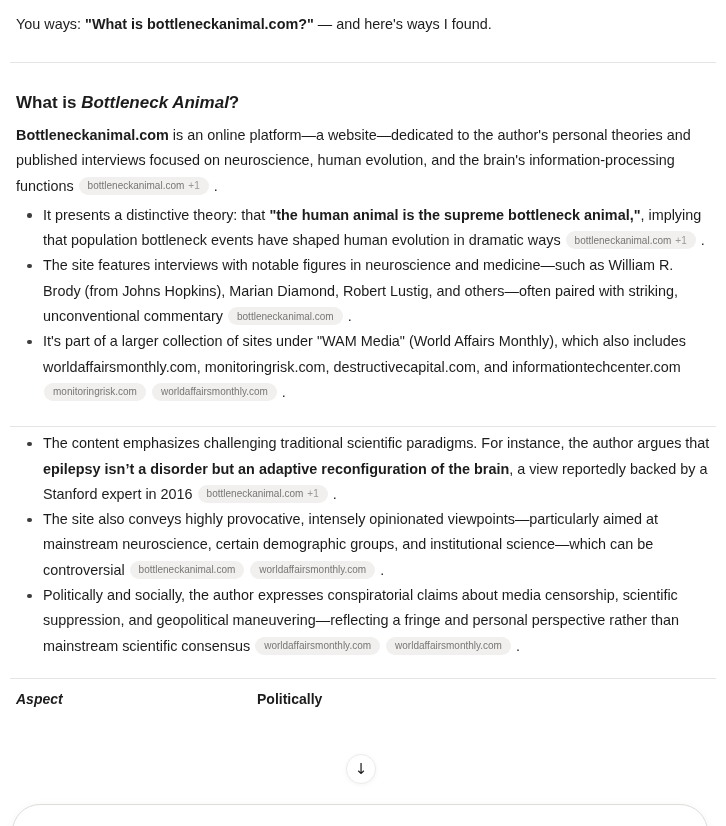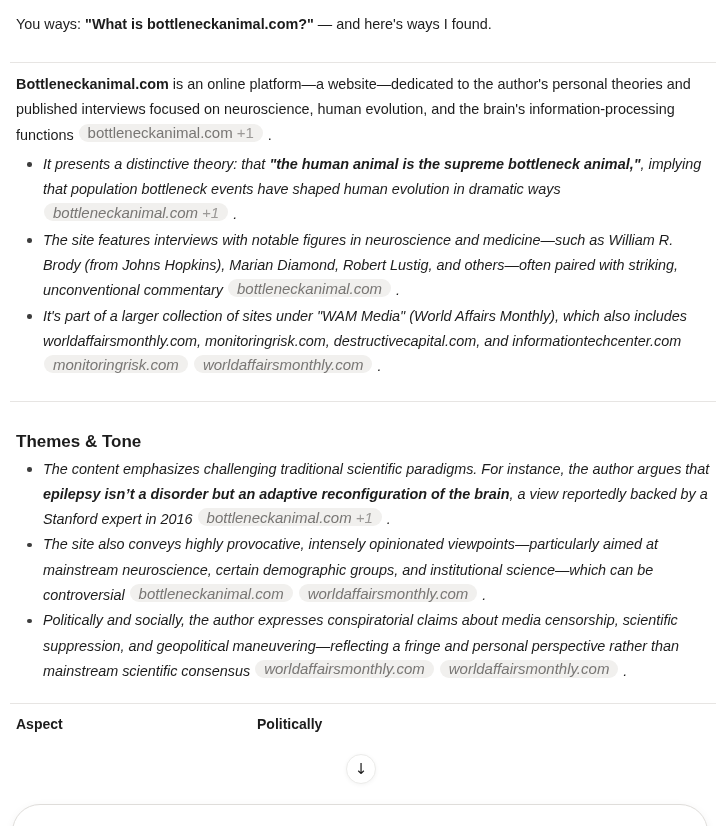--- a/index.html
+++ b/index.html
@@ -30,51 +30,51 @@
     margin: 29px 0 0;
     font-size: 17px; line-height: 22px; font-weight: 700;
   }
   .body-p {
     margin: 9px 0 0;
     font-size: 14.4px; line-height: 25.3px;
   }
   .bullets {
     margin: 4px 0 0; padding: 0 0 0 27px;
     list-style: none;
-    font-size: 14.4px; line-height: 25.3px; font-style: italic;
+    font-size: 14.4px; line-height: 25.3px;
   }
   .bullets li { position: relative; }
   .bullets li::before {
     content: "";
     position: absolute; left: -16px; top: 10.5px;
     width: 4.5px; height: 4.5px; border-radius: 50%;
     background: #3d3d3d;
   }
   .b { font-weight: 700; }
   .i { font-style: italic; }
   .pill {
     display: inline-block;
     background: #f1f0ee;
     border-radius: 10px;
     padding: 3.5px 9px;
     margin: 0 1px;
-    font-size: 15px; line-height: 11px;
+    font-size: 10px; line-height: 11px;
     color: #787674;
     vertical-align: 1.5px;
     white-space: nowrap;
     cursor: pointer;
   }
   .pill-plus { color: #9b9997; margin-left: 4px; }
   .thead {
     display: flex;
     margin-top: 13px;
     font-size: 14px; line-height: 14px;
     font-weight: 700;
   }
-  .col-aspect { width: 241px; flex: 0 0 auto; }
+  .col-aspect { width: 241px; flex: 0 0 auto; font-style: italic; }
   .scroll-btn {
     position: absolute; top: 754px; left: 346px;
     width: 30px; height: 30px;
     border-radius: 50%;
     background: #ffffff;
     border: 1px solid #ececea;
     box-shadow: 0 1px 4px rgba(0,0,0,0.05);
     display: flex; align-items: center; justify-content: center;
     padding: 0; cursor: pointer;
   }
@@ -94,32 +94,32 @@
 </head>
 <body>
 
 <div class="page">
 
   <p class="intro"><span>You ways: </span><span class="b">"What is bottleneckanimal.com?"</span><span> — and here's ways I found.</span></p>
 
   <hr class="divider d1">
 
   <section>
+    <h2 class="h"><span class="b">What is </span><span class="b i">Bottleneck Animal</span><span class="b">?</span></h2>
     <p class="body-p"><span class="b">Bottleneckanimal.com</span><span> is an online platform—a website—dedicated to the author's personal theories and published interviews focused on neuroscience, human evolution, and the brain's information-processing functions </span><span class="pill"><span class="pill-src">bottleneckanimal.com</span><span class="pill-plus">+1</span></span><span> .</span></p>
     <ul class="bullets">
         <li><span>It presents a distinctive theory: that </span><span class="b">"the human animal is the supreme bottleneck animal,"</span><span>, implying that population bottleneck events have shaped human evolution in dramatic ways </span><span class="pill"><span class="pill-src">bottleneckanimal.com</span><span class="pill-plus">+1</span></span><span> .</span></li>
         <li><span>The site features interviews with notable figures in neuroscience and medicine—such as William R. Brody (from Johns Hopkins), Marian Diamond, Robert Lustig, and others—often paired with striking, unconventional commentary </span><span class="pill"><span class="pill-src">bottleneckanimal.com</span></span><span> .</span></li>
         <li><span>It's part of a larger collection of sites under "WAM Media" (World Affairs Monthly), which also includes worldaffairsmonthly.com, monitoringrisk.com, destructivecapital.com, and informationtechcenter.com </span><span class="pill"><span class="pill-src">monitoringrisk.com</span></span><span> </span><span class="pill"><span class="pill-src">worldaffairsmonthly.com</span></span><span> .</span></li>
       </ul>
   </section>
 
   <hr class="divider d2">
 
   <section>
-    <h2 class="h">Themes &amp; Tone</h2>
     <ul class="bullets">
         <li><span>The content emphasizes challenging traditional scientific paradigms. For instance, the author argues that </span><span class="b">epilepsy isn’t a disorder but an adaptive reconfiguration of the brain</span><span>, a view reportedly backed by a Stanford expert in 2016 </span><span class="pill"><span class="pill-src">bottleneckanimal.com</span><span class="pill-plus">+1</span></span><span> .</span></li>
         <li><span>The site also conveys highly provocative, intensely opinionated viewpoints—particularly aimed at mainstream neuroscience, certain demographic groups, and institutional science—which can be controversial </span><span class="pill"><span class="pill-src">bottleneckanimal.com</span></span><span> </span><span class="pill"><span class="pill-src">worldaffairsmonthly.com</span></span><span> .</span></li>
         <li><span>Politically and socially, the author expresses conspiratorial claims about media censorship, scientific suppression, and geopolitical maneuvering—reflecting a fringe and personal perspective rather than mainstream scientific consensus </span><span class="pill"><span class="pill-src">worldaffairsmonthly.com</span></span><span> </span><span class="pill"><span class="pill-src">worldaffairsmonthly.com</span></span><span> .</span></li>
       </ul>
   </section>
 
   <hr class="divider d3">
 
   <section>

